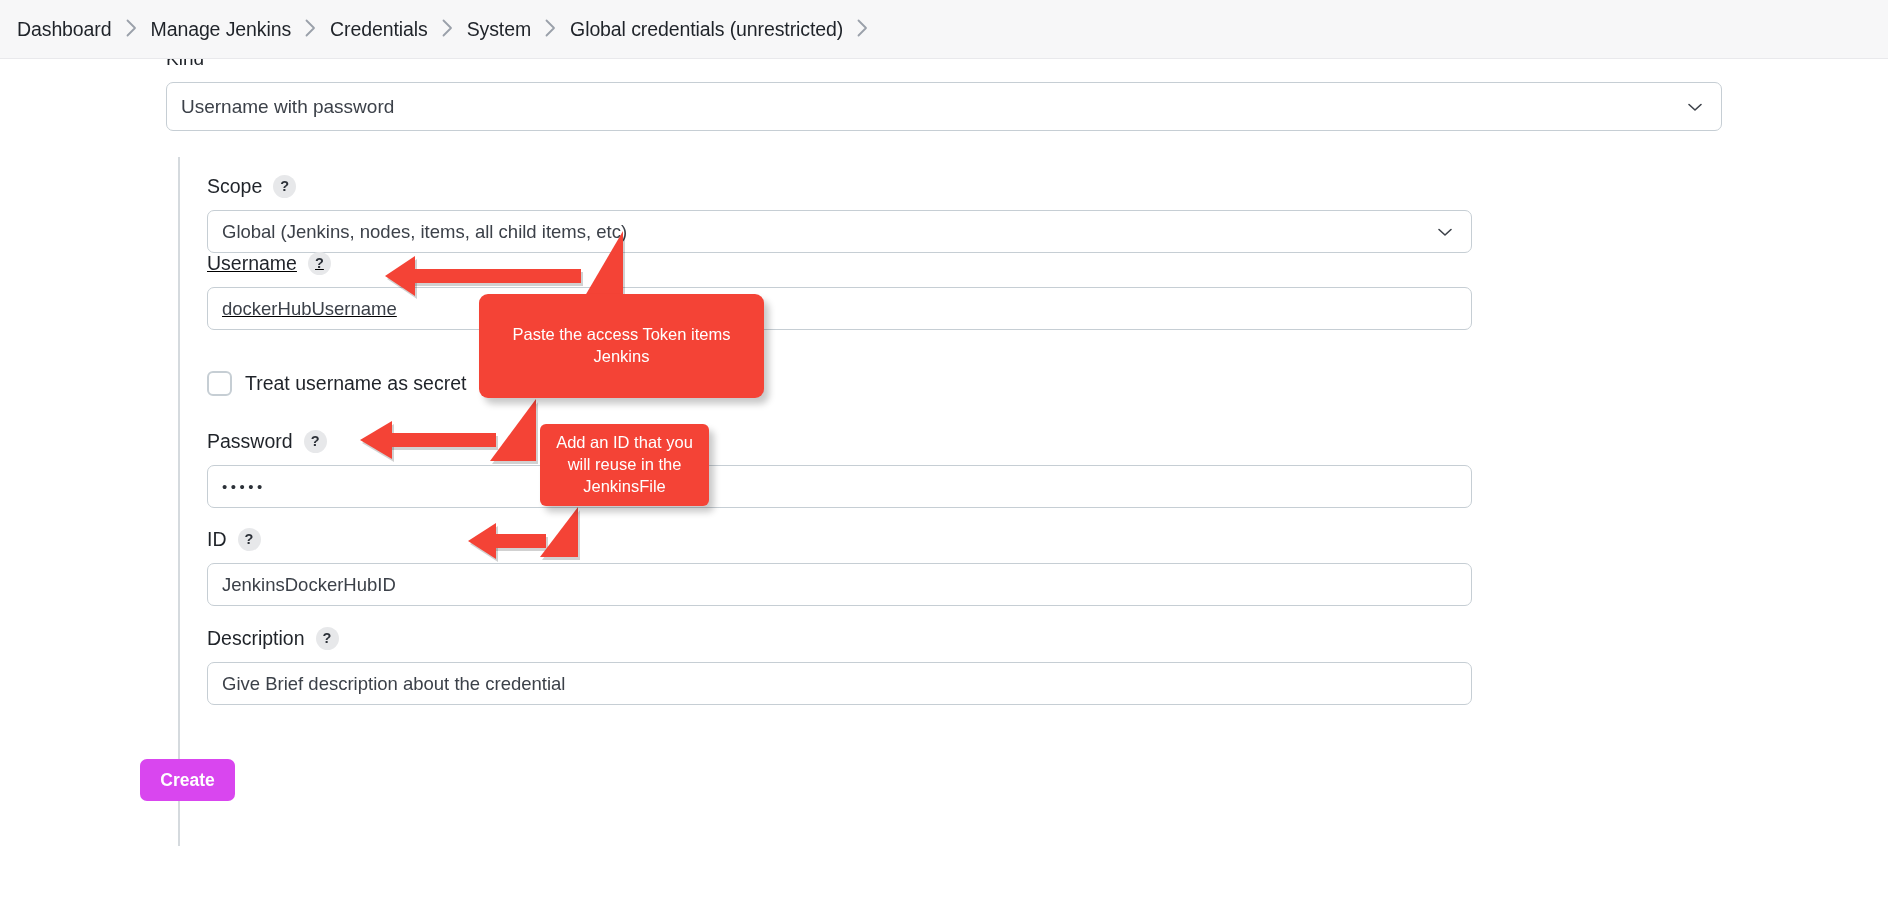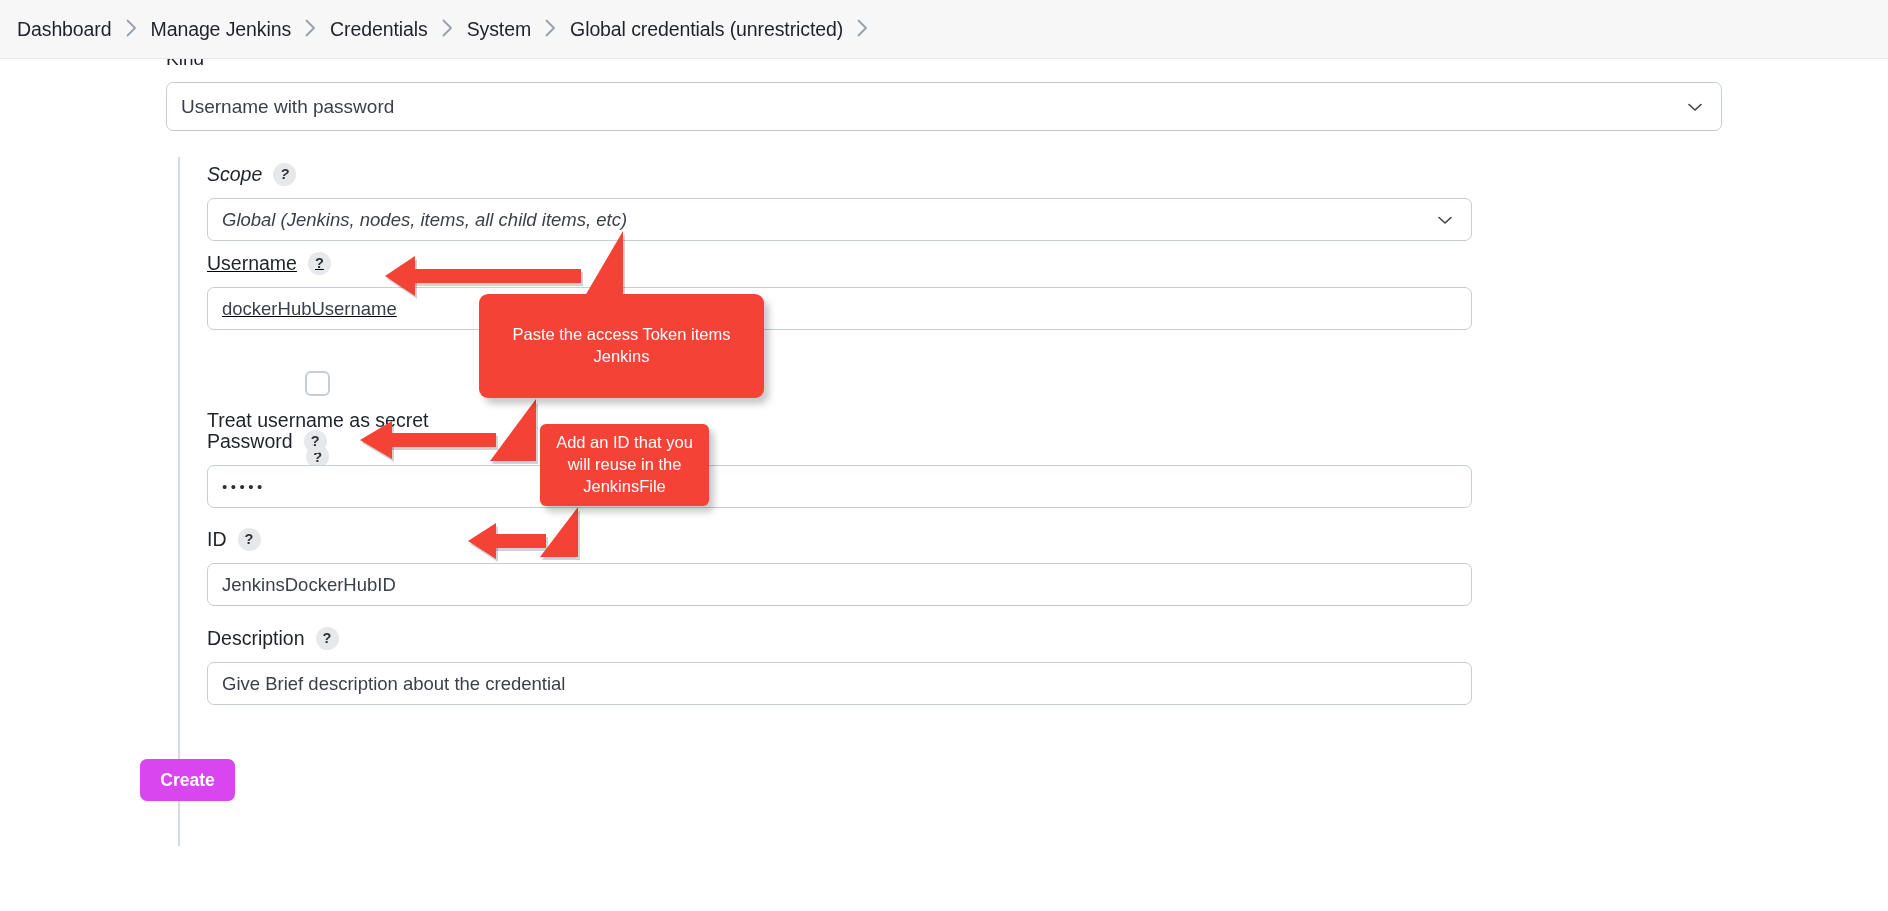--- a/index.html
+++ b/index.html
@@ -158,21 +158,20 @@
   }
 
   
   .check-row {
     position: absolute;
     left: 27px;
     display: flex;
     align-items: center;
     gap: 13px;
     cursor: pointer;
-    flex-direction: column;
   }
   .checkbox {
     width: 25px; height: 25px;
     border: 2px solid #c6ced4;
     border-radius: 6px;
     background: #ffffff;
     flex: 0 0 auto;
   }
   .check-row .txt {
     font-size: 19.5px;
@@ -269,21 +268,21 @@
       <span class="value">Username with password</span>
       <span class="chev">
           <svg viewBox="0 0 20 20">
             <path d="M4 7.5 L10 13 L16 7.5" fill="none" stroke="currentColor" stroke-width="1.6" stroke-linecap="round" stroke-linejoin="round"></path>
           </svg>
         </span>
     </div>
 
     <div class="subform">
 
-      <div class="field" style="top:4px;font-style:italic;">
+      <div class="field" style="top:16px;">
         <div class="field-label">
           <span class="txt">Scope</span>
           <span class="help-badge">?</span>
         </div>
         <div class="input-box select" style="width:1265px;">
           <span class="value">Global (Jenkins, nodes, items, all child items, etc)</span>
           <span class="chev">
               <svg viewBox="0 0 20 20">
                 <path d="M4 7.5 L10 13 L16 7.5" fill="none" stroke="currentColor" stroke-width="1.6" stroke-linecap="round" stroke-linejoin="round"></path>
               </svg>

